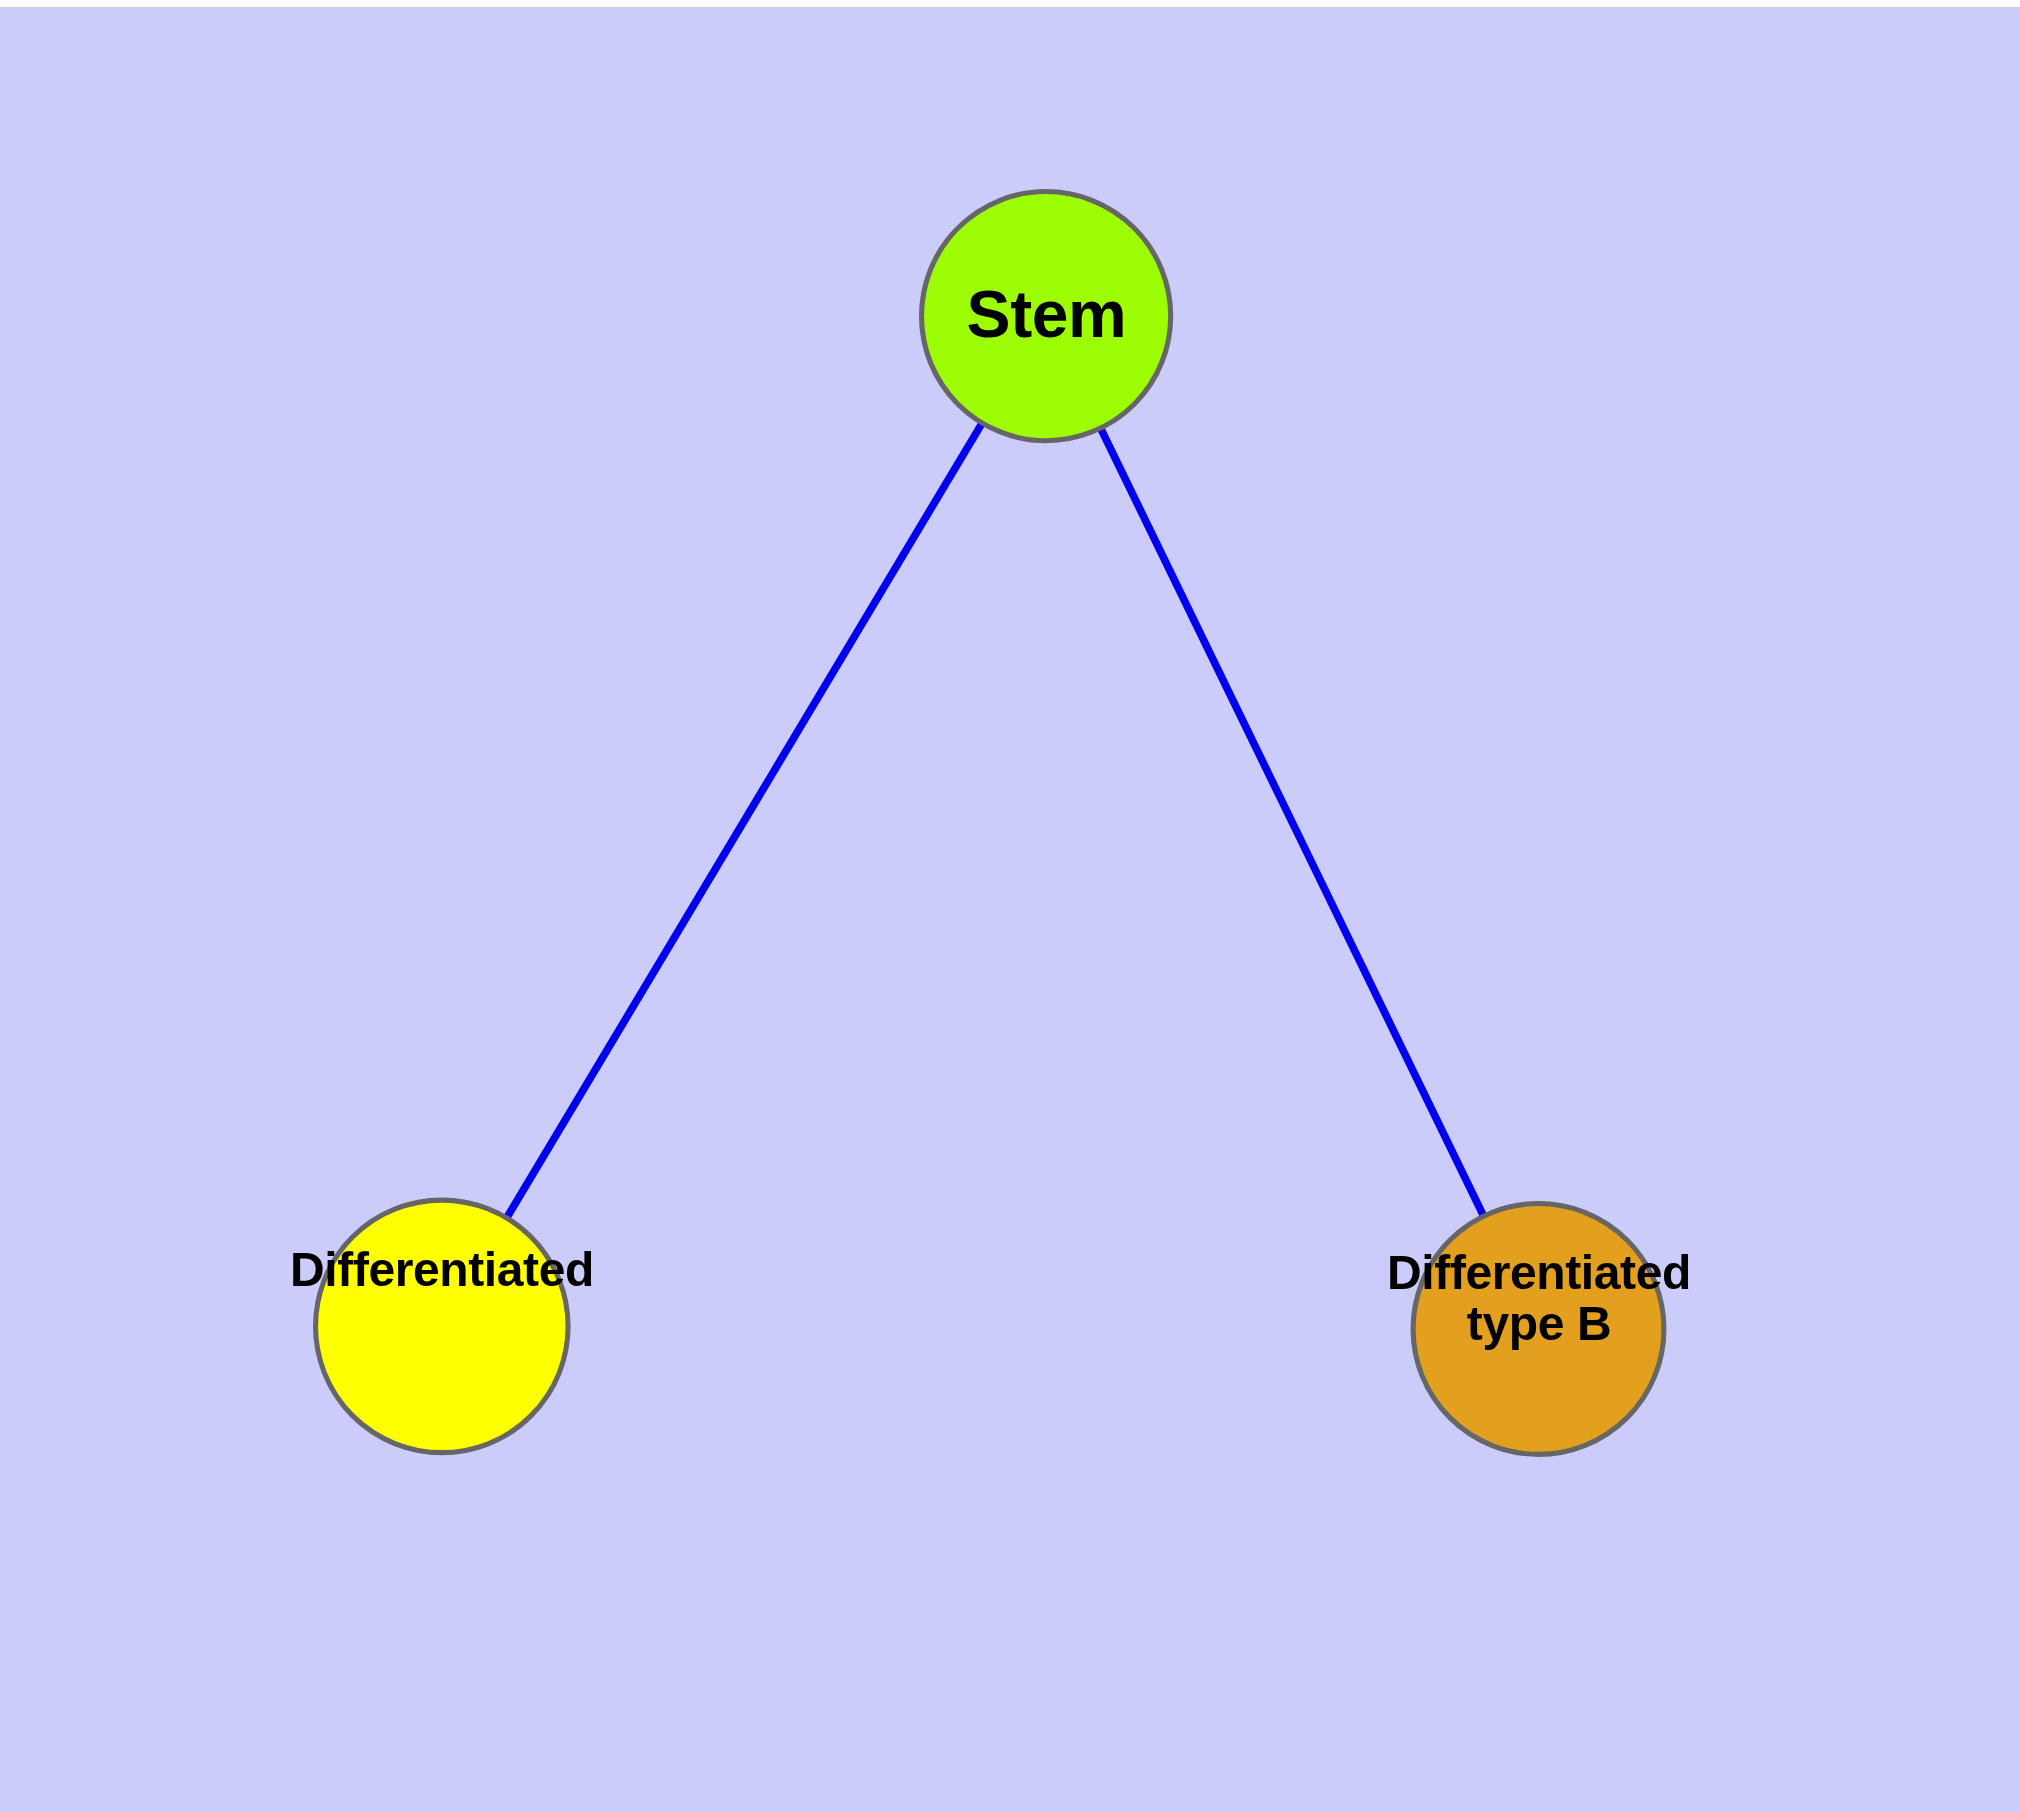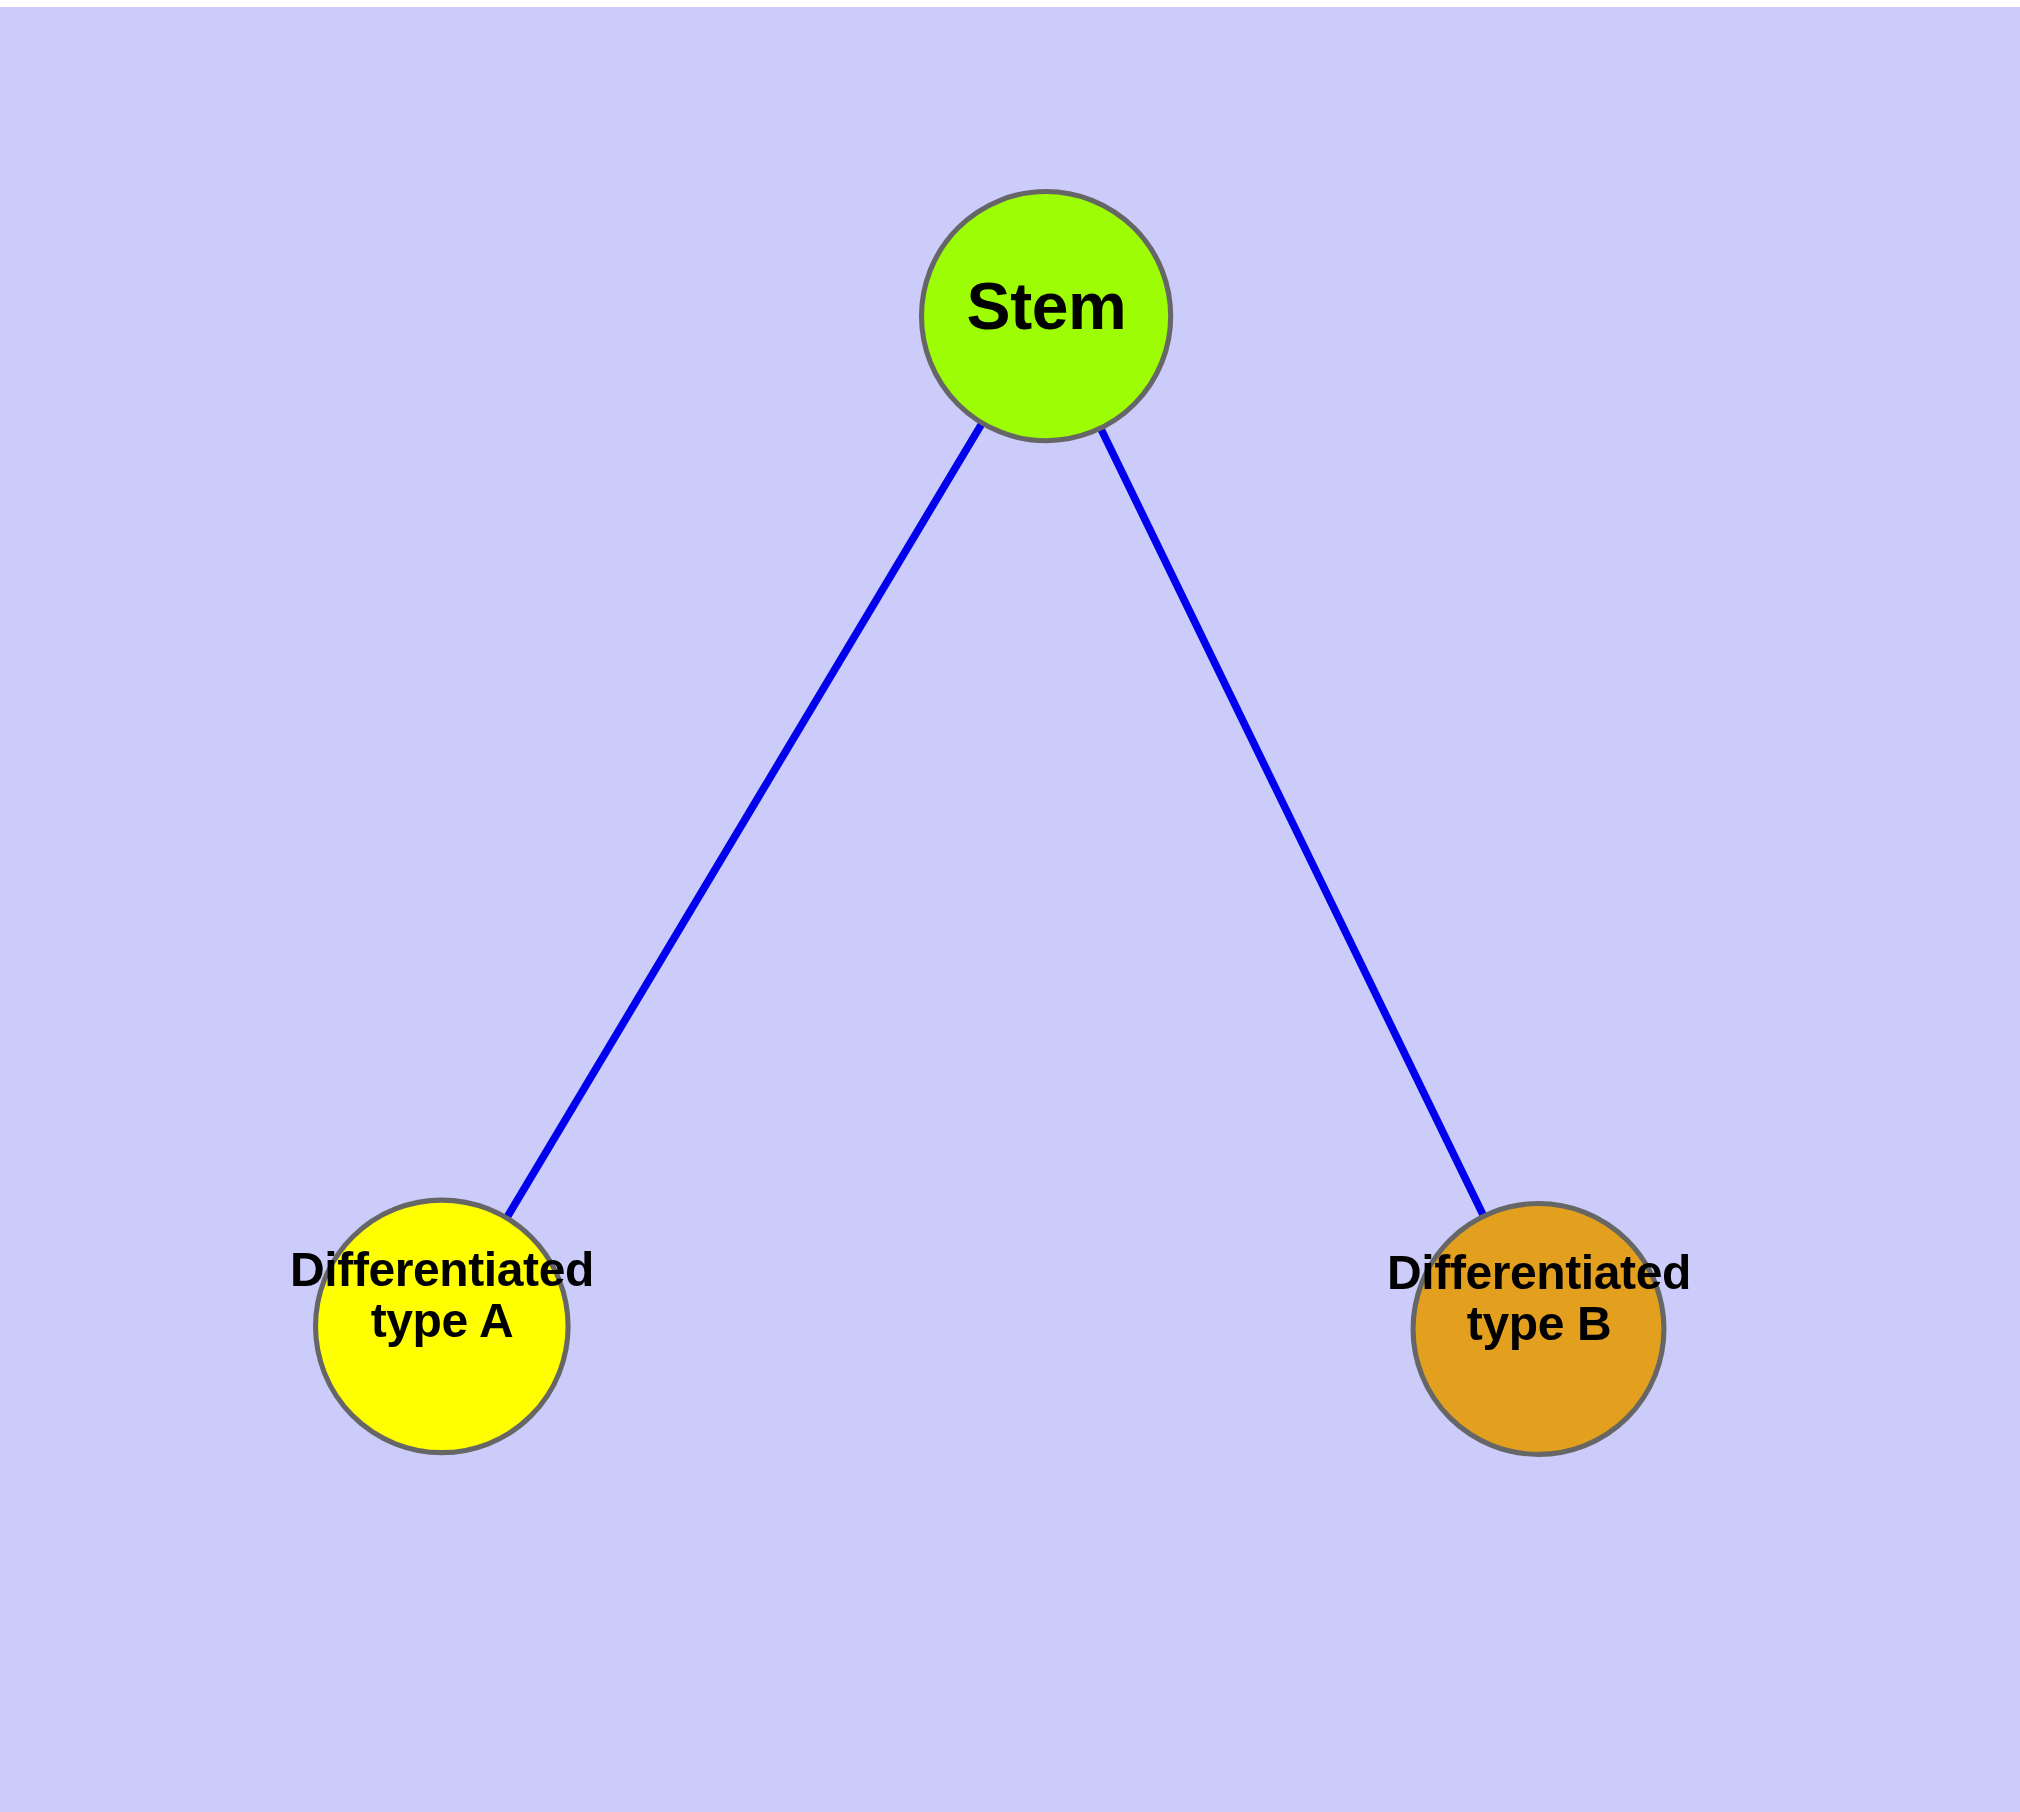--- a/index.html
+++ b/index.html
@@ -66,20 +66,20 @@
       <line class="edge" id="edge-1" x1="1297.4015238715874" y1="503.40416699922025" x2="1749.4122166845648" y2="1433.0991375870135" stroke="#0000ee" stroke-width="9" stroke-linecap="butt"></line>
     </g>
 
     <g>
       <circle id="node-0" cx="1234" cy="373" r="147" fill="#9dfd05" stroke="#666666" stroke-width="6"></circle>
       <circle id="node-1" cx="521" cy="1565" r="149" fill="#ffff00" stroke="#666666" stroke-width="6"></circle>
       <circle id="node-2" cx="1815" cy="1568" r="148" fill="#e3a01f" stroke="#666666" stroke-width="6"></circle>
     </g>
   </svg>
 
-  <div class="node-label label-stem" id="label-0" style="left: 792px; top: 272px; width: 509px;">Stem</div>
+  <div class="node-label label-stem" id="label-0" style="left: 792px; top: 280px; width: 509px;">Stem</div>
 
-  <div class="node-label label-child" id="label-1" style="left: 18px; top: 1245px; width: 848px;"><span>Differentiated</span><br><span>type A</span></div>
+  <div class="node-label label-child" id="label-1" style="left: 18px; top: 1245px; width: 848px;"><span>Differentiated</span><br></div>
 
   <div class="node-label label-child" id="label-2" style="left: 1115px; top: 1248px; width: 848px;"><span>Differentiated</span><br><span>type B</span></div>
 
 </div>
 
 
 </body></html>

